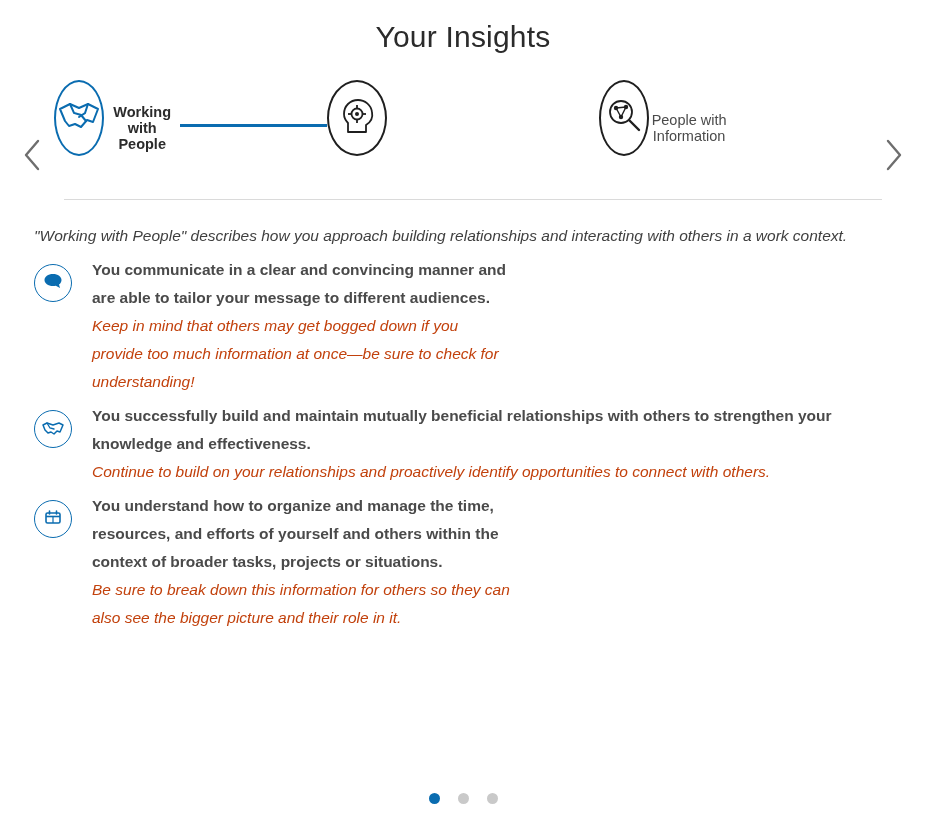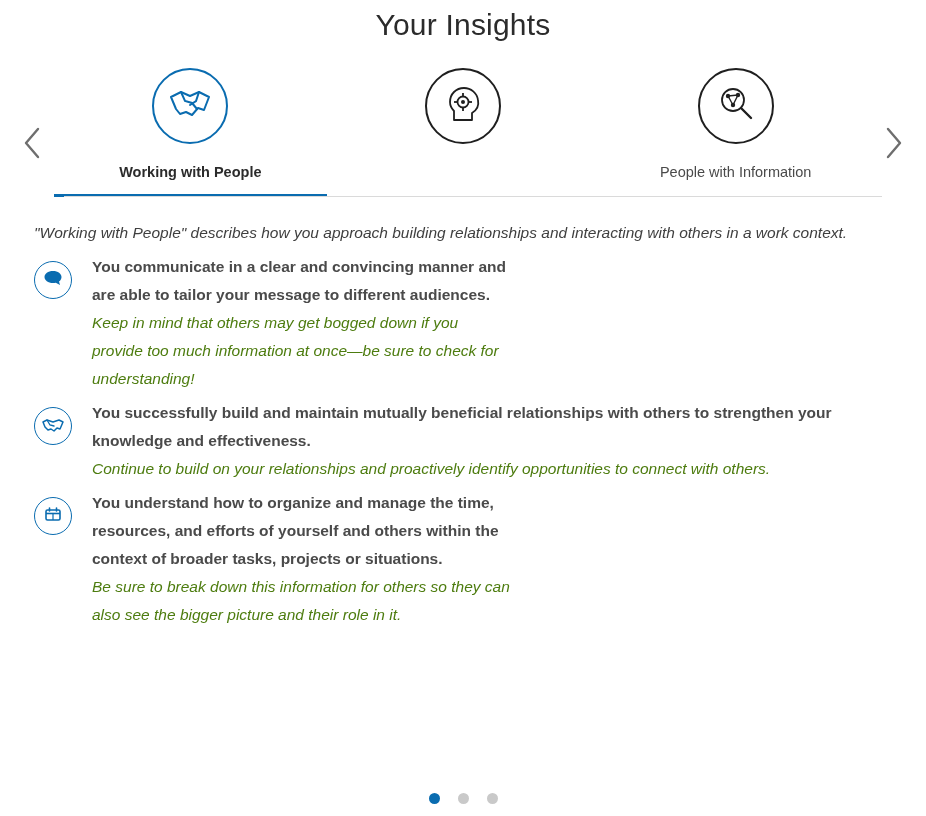--- a/index.html
+++ b/index.html
@@ -15,21 +15,21 @@
     position: relative;
     width: 926px;
     height: 816px;
   }
   .title {
     text-align: center;
     font-size: 30px;
     font-weight: 400;
     color: #2b2b2b;
     margin: 0;
-    padding-top: 8px;
+    padding-top: 20px;
     letter-spacing: 0.2px;
   }
   .intro {
     margin: 16px 18px 0 18px;
     font-size: 15.5px;
     line-height: 29px;
     color: #3f3f3f;
     text-align: left;
   }
 
@@ -56,21 +56,21 @@
   }
   .arrow svg { display: block; }
   .tabs {
     display: flex;
     flex: 0 0 818px;
     width: 818px;
   }
   .tab {
     flex: 1 1 33.33%;
     display: flex;
-    flex-direction: column;
+    flex-direction: row;
     align-items: center;
     cursor: pointer;
     padding-bottom: 0;
   }
   .tab .circle {
     width: 76px; height: 76px;
     border-radius: 50%;
     border: 2px solid #1f1f1f;
     display: flex; align-items: center; justify-content: center;
     background: #fff;
@@ -141,21 +141,21 @@
   .insight .headline {
     font-size: 15.5px;
     font-weight: bold;
     line-height: 28px;
     color: #4a4a4a;
   }
   .insight .tip {
     font-size: 15.5px;
     font-style: italic;
     line-height: 28px;
-    color: #4d7c0f;
+    color: #c2410c;
   }
 
   
   .dots {
     position: absolute;
     left: 0; right: 0;
     bottom: 12px;
     display: flex;
     justify-content: center;
     gap: 18px;

